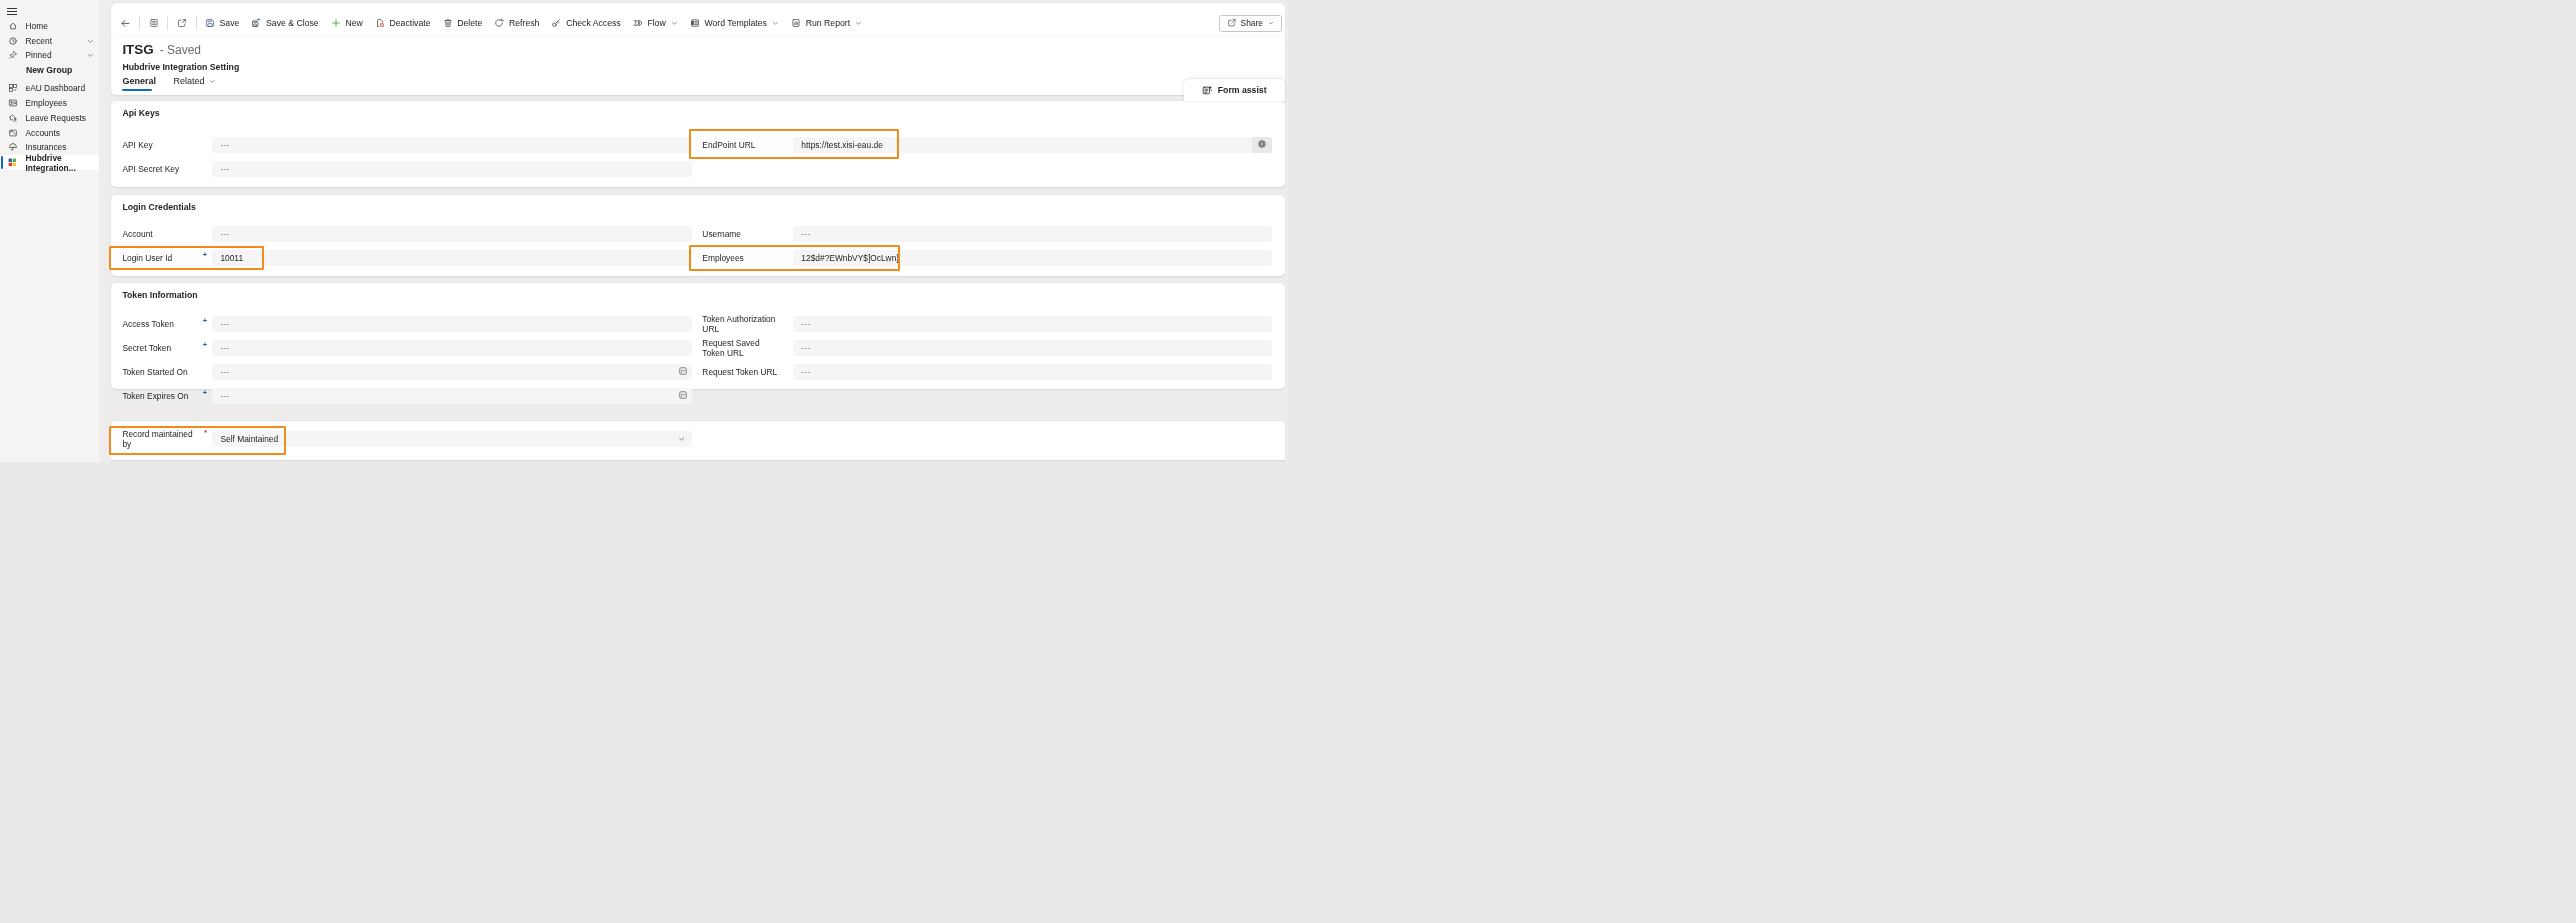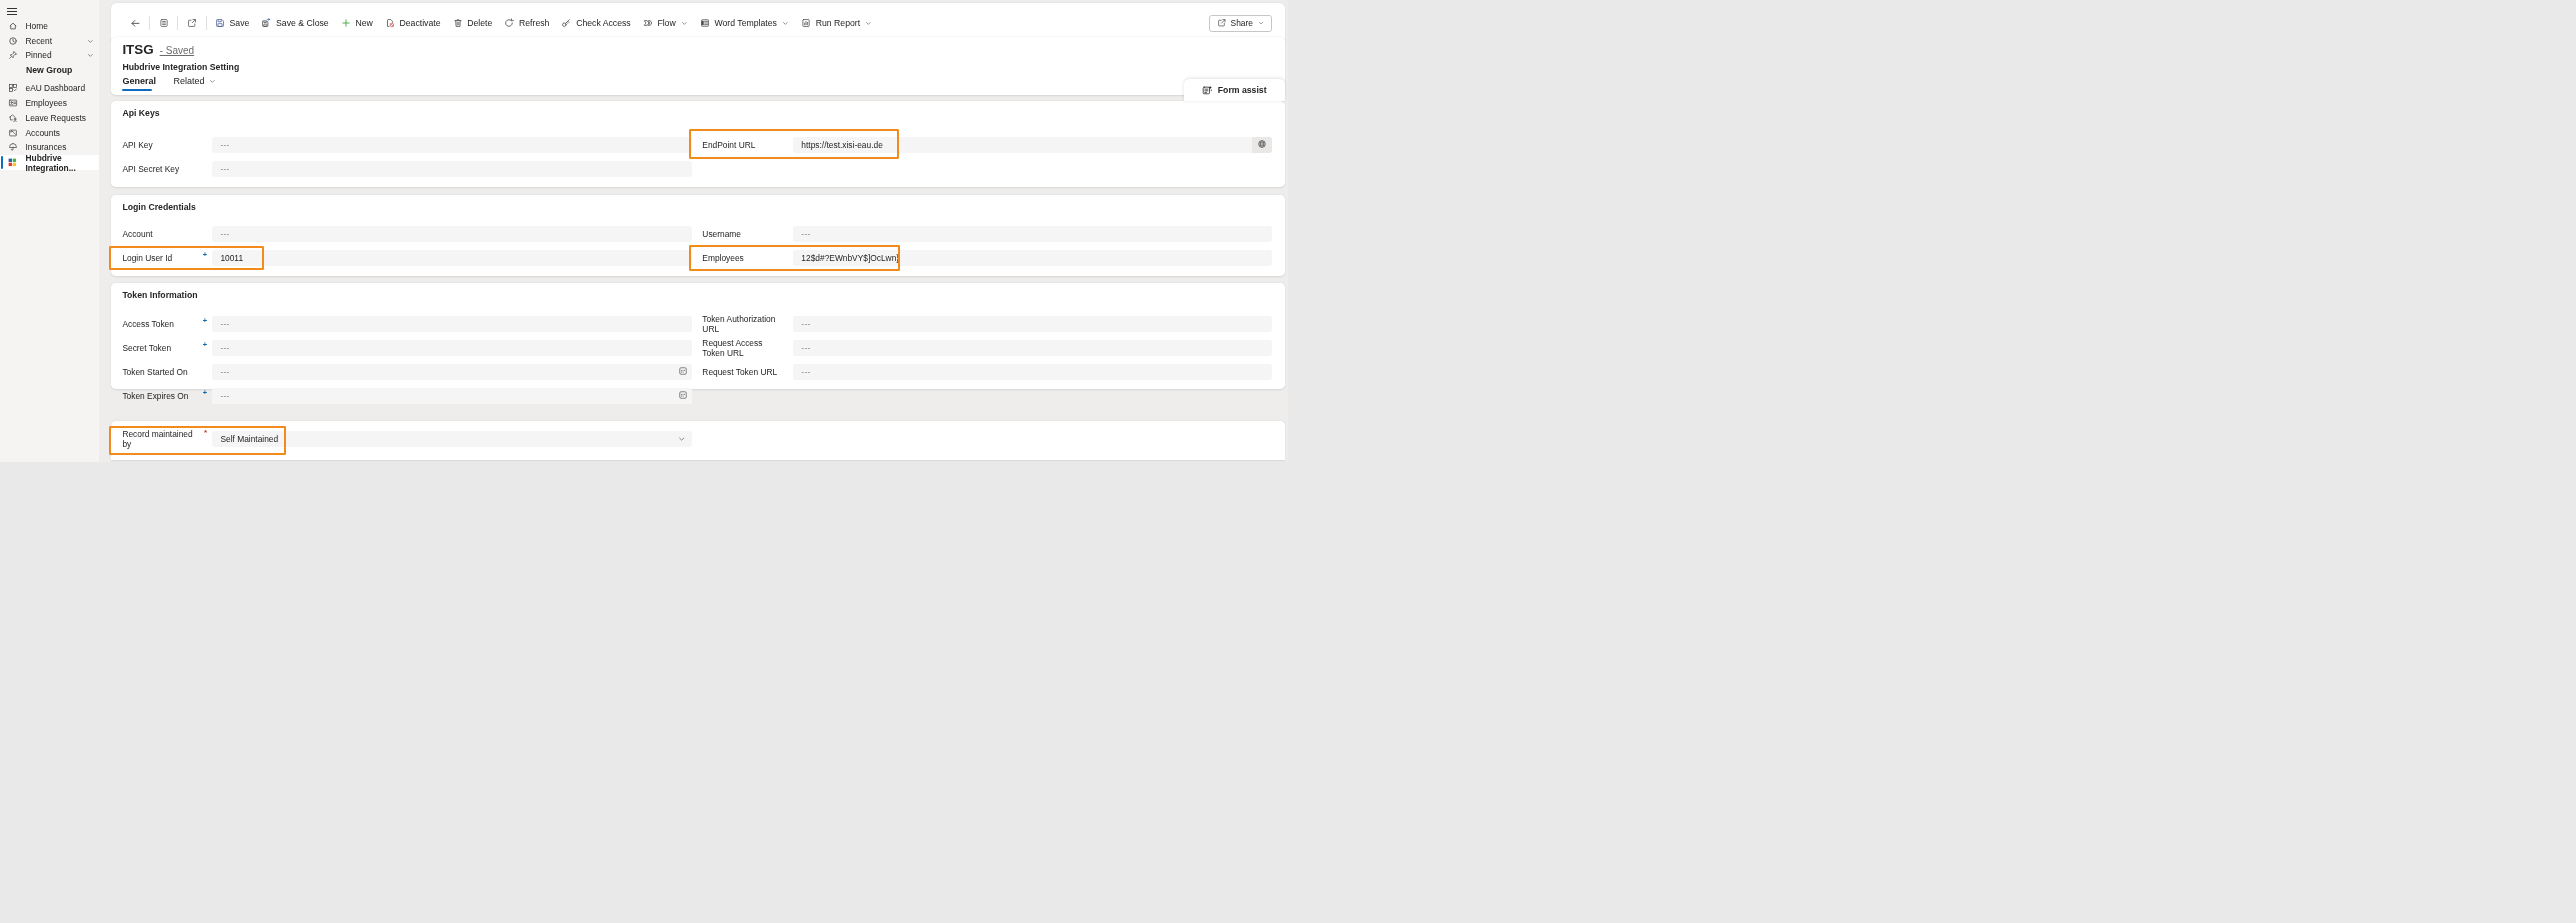--- a/index.html
+++ b/index.html
@@ -18,33 +18,33 @@
   .group-label { position:absolute; left:6px; top:65px; font-size:8.7px; font-weight:700;padding-left:20px; }
   .gi0{top:81px} .gi1{top:96px} .gi2{top:111px} .gi3{top:126px} .gi4{top:140px} .gi5{top:155px; height:15.4px;}
   .sitem.sel { background:#fff;font-weight:bold; }
   .selbar { position:absolute; left:0.7px; top:1.3px; bottom:1.3px; width:2px; background:#0f6cbd; border-radius:1.3px; }
 
   
   .main { position:absolute; left:99px; top:0; right:0; bottom:0; }
   .card { position:absolute; left:12px; width:1174px; background:#fff; border-radius:4.7px; box-shadow:0 0.7px 2px rgba(0,0,0,.10); }
 
   
-  .toolbar { top:2.7px; height:41px; display:flex; align-items:center; padding:0 13px; border-radius:5.4px; }
+  .toolbar { top:2.7px; height:41px; display:flex; align-items:center; padding:0 3px; border-radius:5.4px; }
   .tbtn { display:flex; align-items:center; gap:4.7px; padding:0 6px; height:17.5px; font-size:8.7px;
           color:#242424; cursor:pointer; border-radius:2.7px; white-space:nowrap; }
   .ticon { display:flex; color:#4d4d4d; }
   .tsep { width:0.7px; height:13.4px; background:#e1dfdd; margin:0 2.7px; }
   .tchev { color:#555; display:flex; margin-left:0.7px; }
   .share-btn { margin-left:auto; display:flex; align-items:center; gap:4.7px; border:0.7px solid #c8c6c4;
                border-radius:2.7px; height:17px; padding:0 6.7px; font-size:8.4px; background:#fff; cursor:pointer; }
 
   
   .header { top:37px; height:58px; }
   .h-title { position:absolute; left:11.4px; top:5.4px; font-size:13.4px; font-weight:700; display:flex; align-items:baseline; gap:6px; }
-  .h-status { font-size:10px; font-weight:400; color:#6b6b6b;text-decoration:underline; }
+  .h-status { font-size:12px; font-weight:400; color:#6b6b6b; }
   .h-entity { position:absolute; left:11.4px; top:25px; font-size:8.7px; font-weight:600; }
   .tabs { position:absolute; left:11.4px; top:39px; display:flex; gap:17.5px; font-size:9px; }
   .tab { display:flex; align-items:center; gap:4px; cursor:pointer; }
   .tab.active { font-weight:700; }
   .tab-underline { position:absolute; left:11.4px; top:52px; width:29.5px; height:2px; background:#0f6cbd; border-radius:1.3px; }
 
   .form-assist { position:absolute; right:3.4px; top:79px; height:22px; width:101px; background:#fff;
                  border-radius:5.4px 5.4px 0 0; box-shadow:0 -0.7px 3.4px rgba(0,0,0,.12); display:flex; align-items:center;
                  justify-content:center; gap:5.4px; font-size:8.7px; font-weight:600; cursor:pointer; z-index:5; }
 
@@ -540,21 +540,21 @@
           </div>
         </div>
         <div class="col right">
           <div class="frow">
             <div class="flabel"><span>Token Authorization URL</span></div>
             <div class="fvalue">
                 <span class="ph">---</span>
               </div>
           </div>
           <div class="frow">
-            <div class="flabel"><span>Request Access Token URL</span></div>
+            <div class="flabel"><span>Request Saved Token URL</span></div>
             <div class="fvalue">
                 <span class="ph">---</span>
               </div>
           </div>
           <div class="frow">
             <div class="flabel"><span>Request Token URL</span></div>
             <div class="fvalue">
                 <span class="ph">---</span>
               </div>
           </div>

